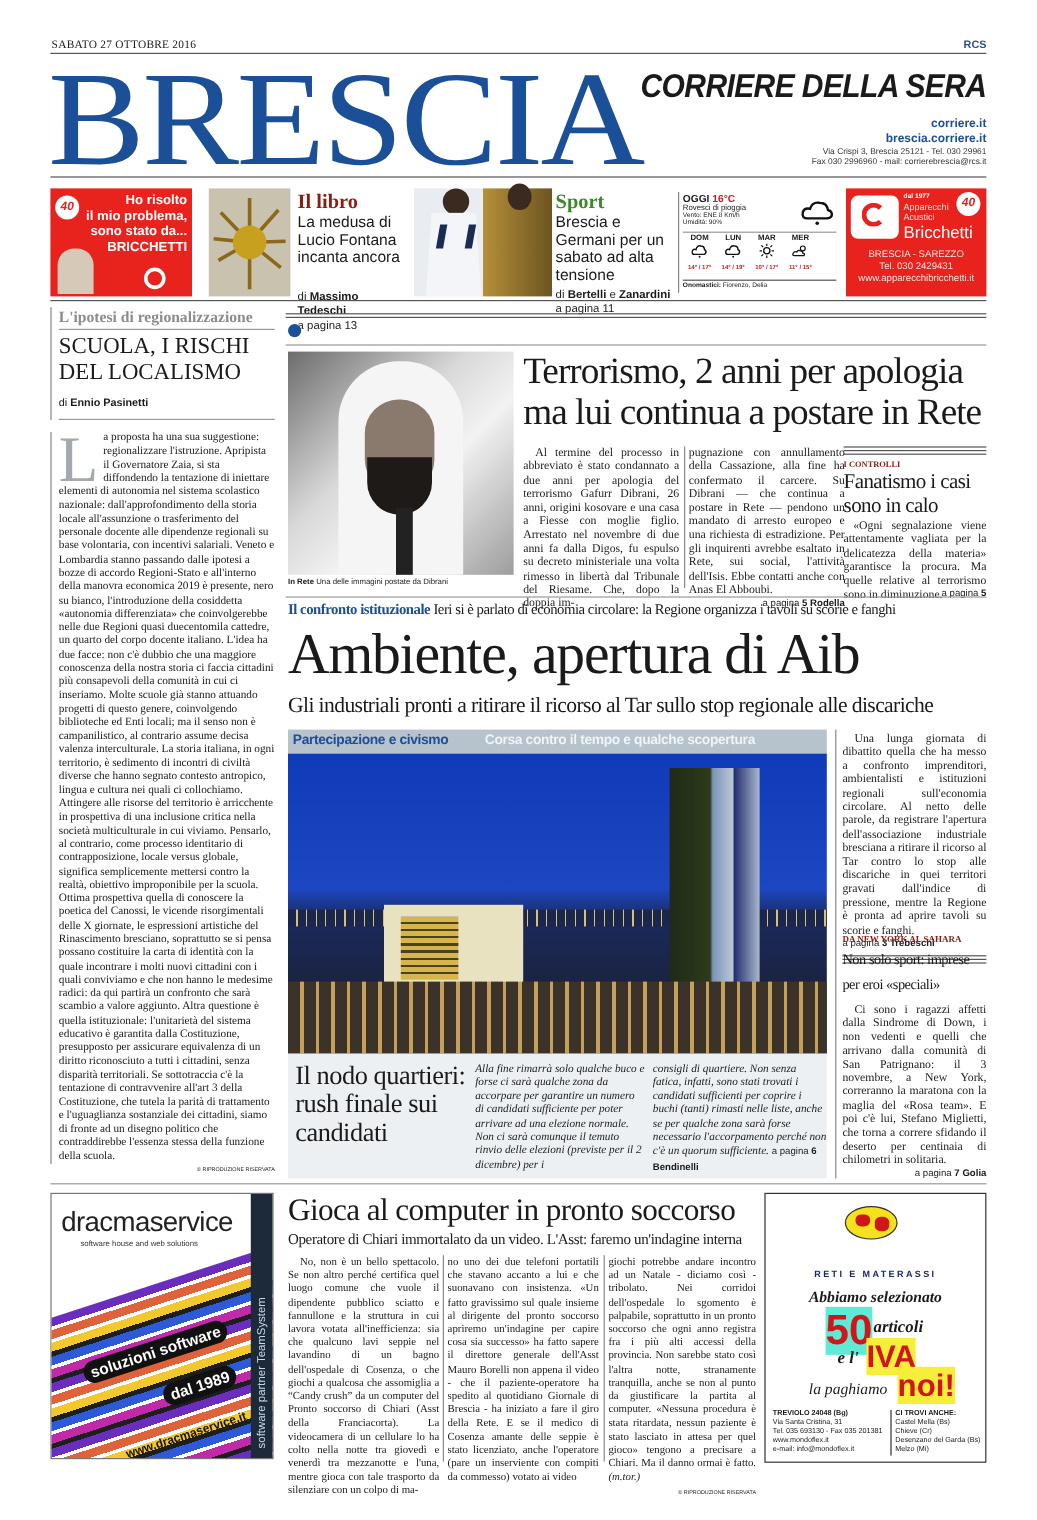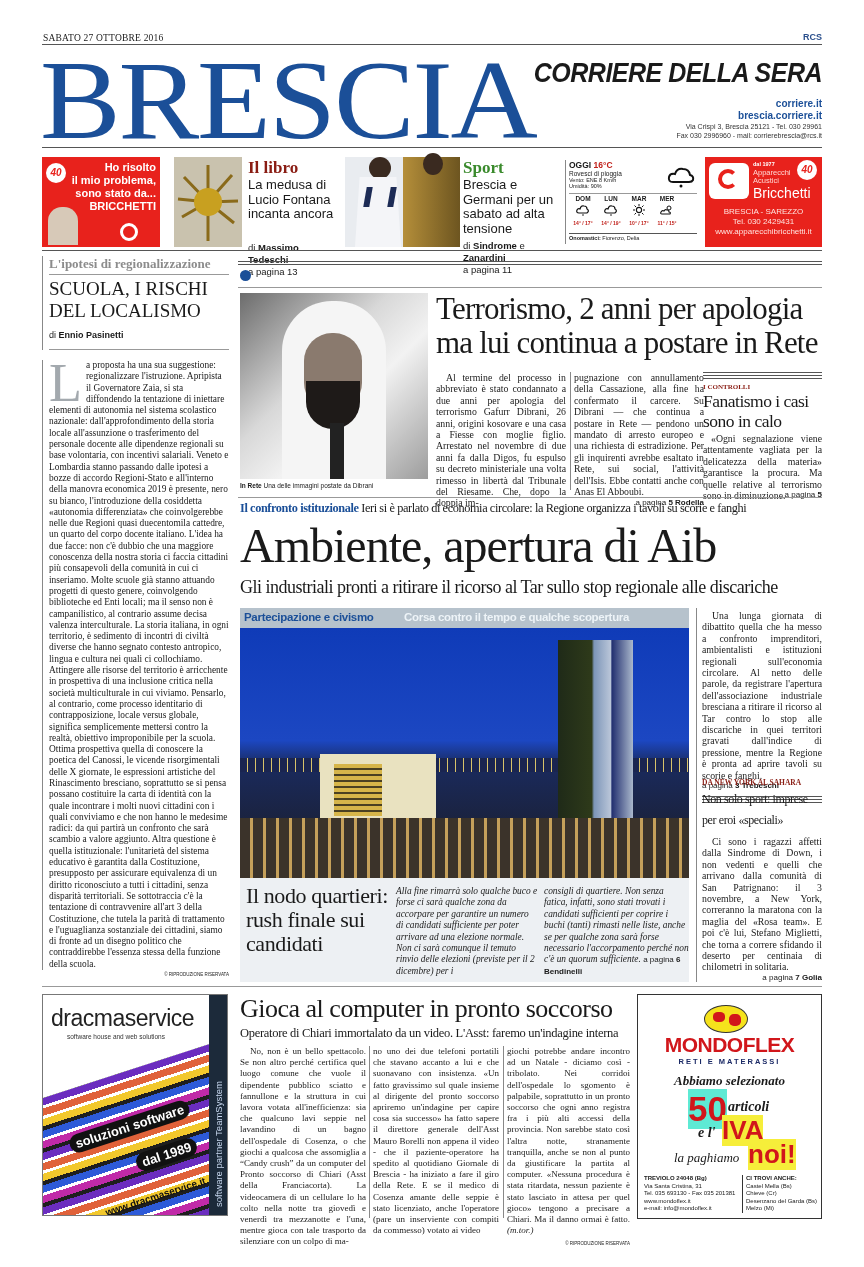--- a/index.html
+++ b/index.html
@@ -68,21 +68,21 @@
 
 <div class="abs promo" style="left:345px;width:115px;background:linear-gradient(90deg,#e9ecf0 0,#e9ecf0 50%,#b58f3a 50%,#6d5520 100%)">
   <div class="abs" style="left:24px;top:0;width:22px;height:22px;border-radius:50%;background:#3a2a20"></div>
   <div class="abs" style="left:10px;top:20px;width:46px;height:70px;background:#f4f5f8;clip-path:polygon(10% 0,90% 0,100% 100%,0 100%)"></div>
   <div class="abs" style="left:20px;top:30px;width:30px;height:20px;border-left:6px solid #1c2b55;border-right:6px solid #1c2b55;transform:skewX(-10deg)"></div>
   <div class="abs" style="left:78px;top:-4px;width:20px;height:22px;border-radius:50%;background:#3a2a20"></div>
 </div>
 <div class="abs" style="left:463px;top:159px;width:98px">
   <div style="color:#3a8a2c;font-weight:bold;font-size:17px;line-height:18px">Sport</div>
   <div class="teaser" style="font-size:13px;line-height:14.5px;margin-top:1px">Brescia e Germani per un sabato ad alta tensione</div>
-  <div class="byline" style="margin-top:4px"><span>di</span> <b>Sindrome</b> <span>e</span> <b>Zanardini</b></div>
+  <div class="byline" style="margin-top:4px"><span>di</span> <b>Bertelli</b> <span>e</span> <b>Zanardini</b></div>
   <div class="byline">a pagina 11</div>
 </div>
 
 <div class="col-rule" style="left:565px;top:160px;height:84px"></div>
 <div class="abs sans" style="left:569px;top:160px;width:128px;height:86px">
   <div style="font-size:8.5px;font-weight:bold"><span>OGGI</span> <span style="color:#c0201a">16°C</span></div>
   <div style="font-size:6.5px;line-height:7px">Rovesci di pioggia</div>
   <div style="font-size:5.5px;line-height:6px">Vento: ENE 8 Km/h</div>
   <div style="font-size:5.5px;line-height:7px">Umidità: 90%</div>
   <div class="abs" style="left:98px;top:6px;width:28px;height:22px">
@@ -257,21 +257,20 @@
 <div class="abs small-serif" style="left:507px;top:1046px;width:123px;font-size:9px;line-height:11.2px">
   <span>giochi potrebbe andare incontro ad un Natale - diciamo così - tribolato. Nei corridoi dell'ospedale lo sgomento è palpabile, soprattutto in un pronto soccorso che ogni anno registra fra i più alti accessi della provincia. Non sarebbe stato così l'altra notte, stranamente tranquilla, anche se non al punto da giustificare la partita al computer. «Nessuna procedura è stata ritardata, nessun paziente è stato lasciato in attesa per quel gioco» tengono a precisare a Chiari. Ma il danno ormai è fatto.</span> <i>(m.tor.)</i>
   <div class="sans" style="text-align:right;font-size:4.5px;margin-top:2px">© RIPRODUZIONE RISERVATA</div>
 </div>
 
 <div class="abs" style="left:637px;top:994px;width:185px;height:225px;border:1px solid #333;background:#fff">
   <div class="abs" style="left:66px;top:10px;width:44px;height:28px;border-radius:50%;background:#f5e21c;border:1px solid #333">
     <div style="position:absolute;left:8px;top:6px;width:12px;height:10px;background:#d1161b;border-radius:40%"></div>
     <div style="position:absolute;left:24px;top:8px;width:12px;height:12px;background:#d1161b;border-radius:40%"></div>
   </div>
-  <div class="abs sans" style="left:0;top:38px;width:183px;text-align:center;color:#d1161b;font-weight:900;font-size:21px;letter-spacing:-.5px">MONDOFLEX</div>
   <div class="abs sans" style="left:0;top:62px;width:183px;text-align:center;color:#1b2a66;font-weight:bold;font-size:7.5px;letter-spacing:2px">RETI E MATERASSI</div>
   <div class="abs" style="left:0;top:78px;width:183px;text-align:center;font-style:italic;font-size:13px;font-weight:bold">Abbiamo selezionato</div>
   <div class="abs" style="left:50px;top:94px;font-family:'Liberation Sans',sans-serif;color:#d1161b;font-weight:900;font-size:35px;background:#5eead4">50</div>
   <div class="abs" style="left:90px;top:104px;font-style:italic;font-size:14px;font-weight:bold">articoli</div>
   <div class="abs" style="left:60px;top:130px;font-style:italic;font-size:14px;font-weight:bold">e l'</div>
   <div class="abs sans" style="left:84px;top:120px;color:#d1161b;font-weight:900;font-size:26px;background:#f6ee3a">IVA</div>
   <div class="abs" style="left:36px;top:155px;font-style:italic;font-size:13px;font-weight:normal">la paghiamo</div>
   <div class="abs sans" style="left:110px;top:144px;color:#d1161b;font-weight:900;font-size:26px;background:#f6ee3a">noi!</div>
   <div class="abs sans" style="left:6px;top:180px;font-size:6px;line-height:7.5px;width:96px">
     <b>TREVIOLO 24048 (Bg)</b>

